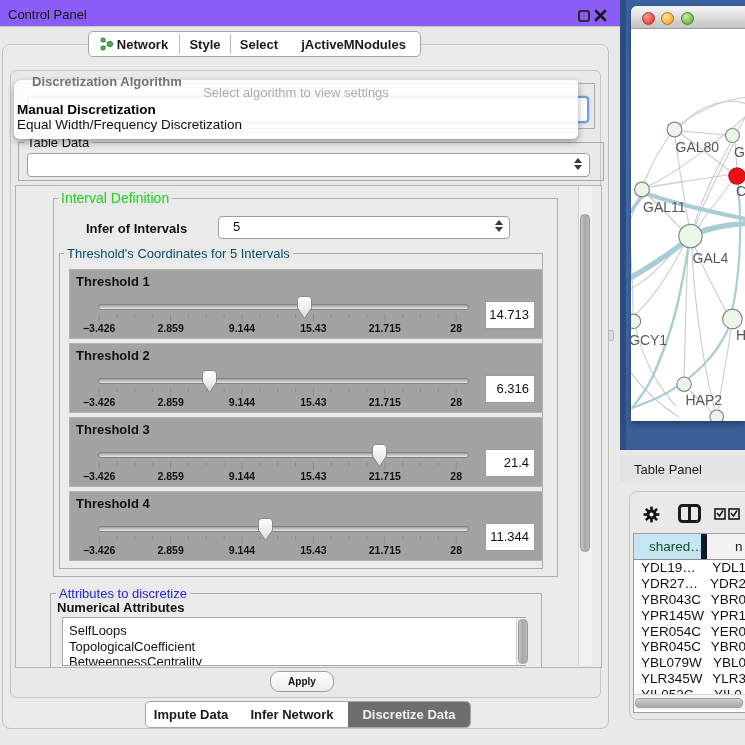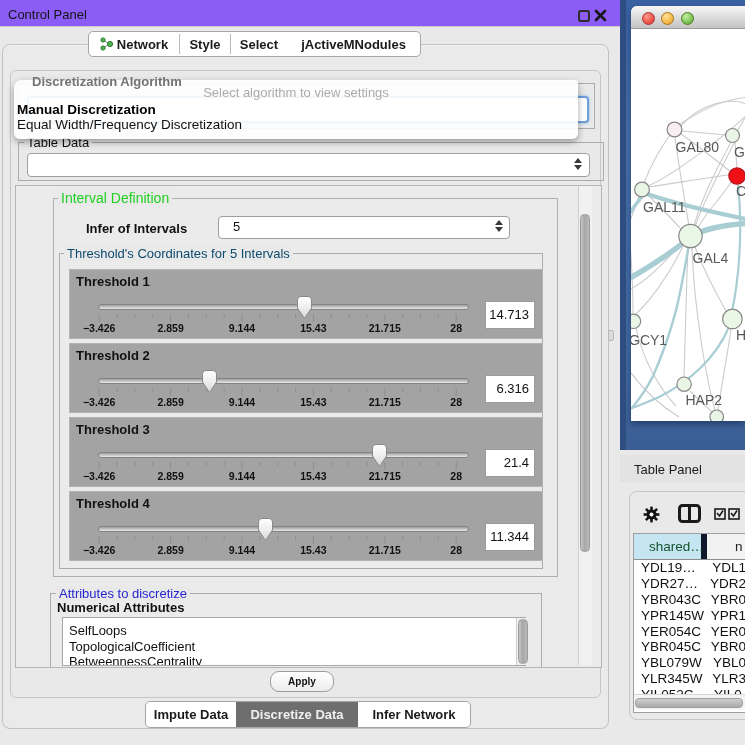--- a/index.html
+++ b/index.html
@@ -327,22 +327,22 @@
  </div>
  <div class="abs sbv" style="left:516px;top:618px;width:10px;height:47px;"></div>
  <div class="abs sbthumb" style="left:518px;top:619px;width:8px;height:43px;"></div>
 
  <div class="abs" style="left:270px;top:671px;width:62px;height:19px;border:1px solid #9d9d9d;border-radius:9px;
       background:linear-gradient(#ffffff,#ececec);font-size:10px;font-weight:600;color:#111;
       text-align:center;line-height:19px;">Apply</div>
 
  <div class="abs seg" id="bottabs">
    <div class="it" style="width:90px;">Impute Data</div>
+   <div class="it" style="width:112px;">Infer Network</div>
    <div class="it sel" style="width:122px;">Discretize Data</div>
-   <div class="it" style="width:112px;">Infer Network</div>
  </div>
 
  <div class="abs" id="popup">
    <div style="position:absolute;left:18px;top:-6px;font-size:13px;font-weight:bold;color:#737373;">Discretization Algorithm</div>
    <div class="ph">Select algorithm to view settings</div>
    <div class="i1">Manual Discretization</div>
    <div class="i2">Equal Width/Frequency Discretization</div>
  </div>
 
  <div class="abs" id="blue">

